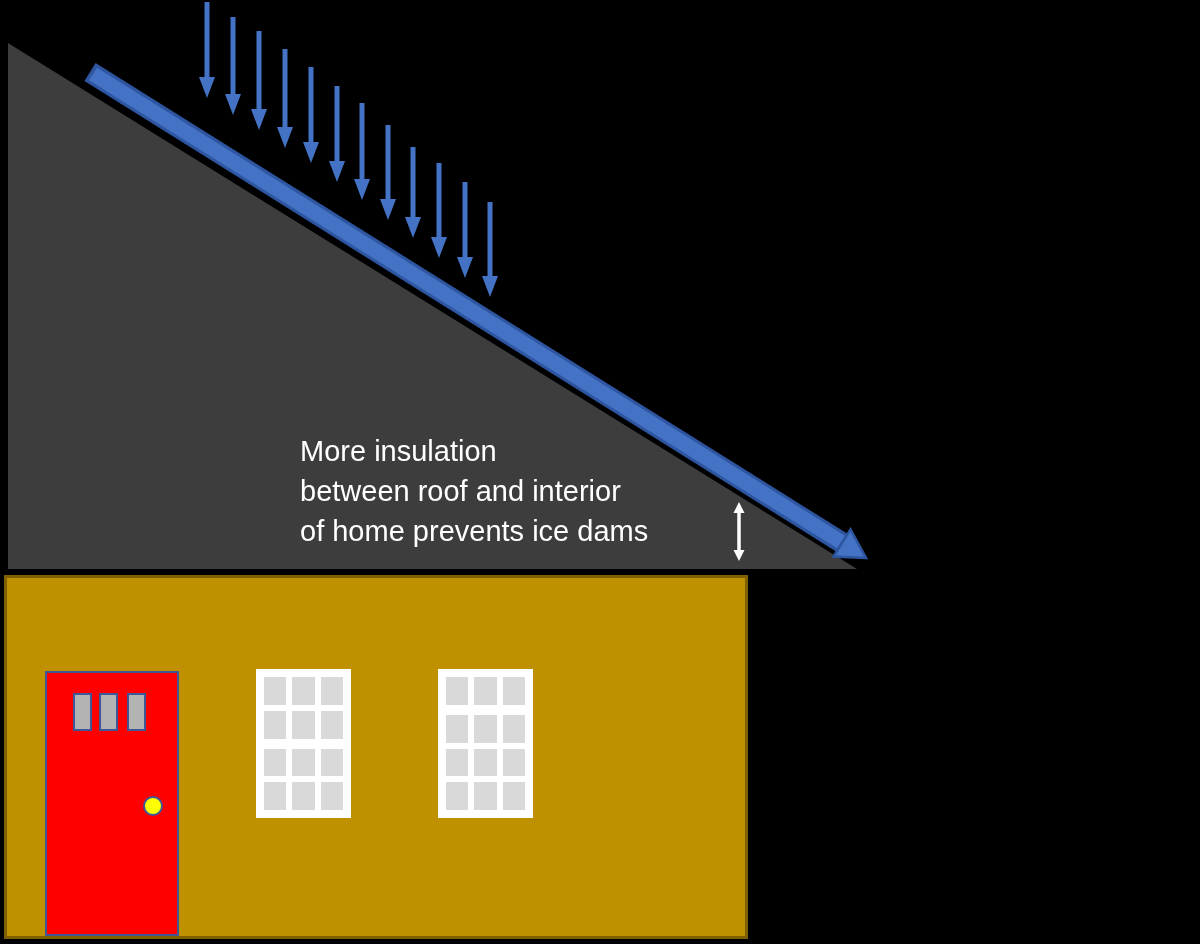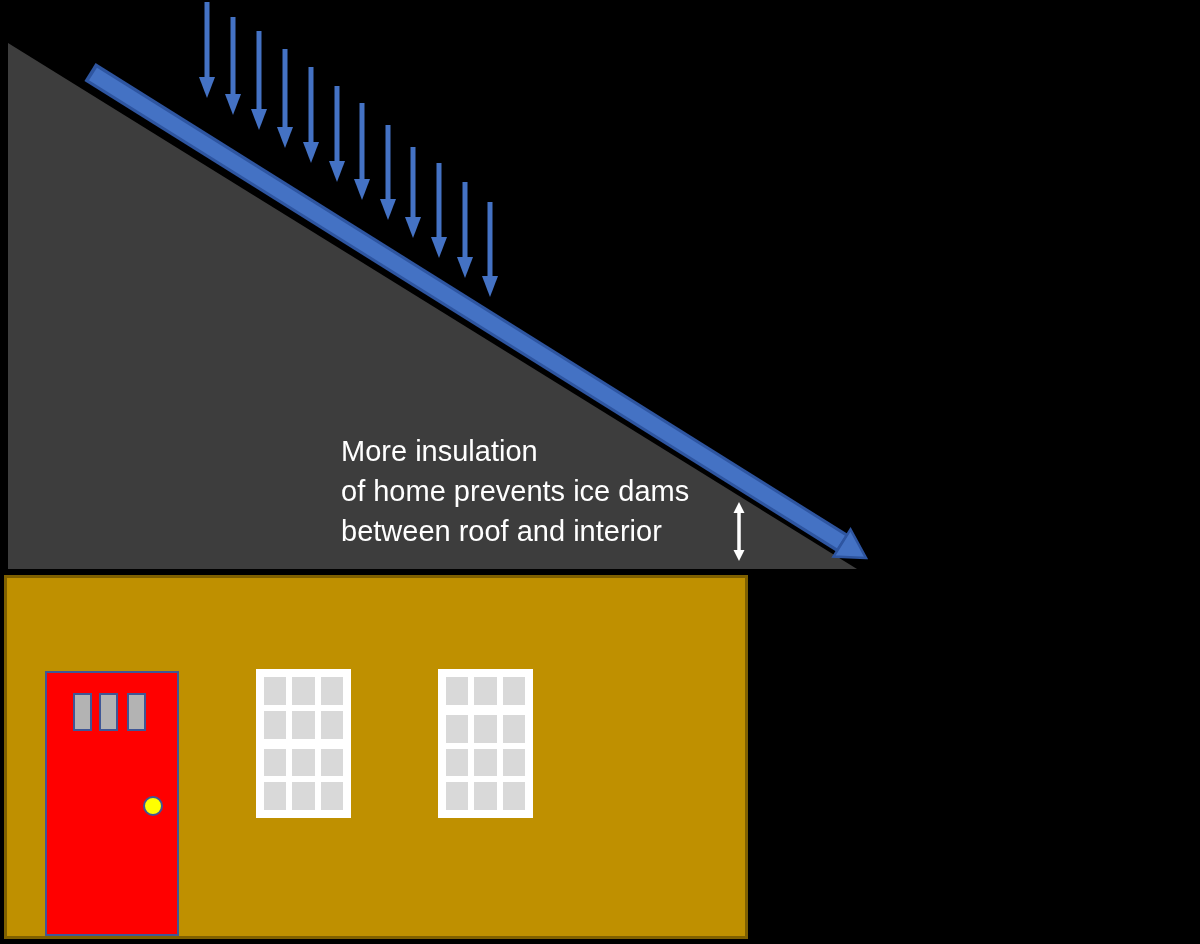--- a/index.html
+++ b/index.html
@@ -25,21 +25,21 @@
     position:absolute;left:96px;top:123px;width:20px;height:20px;border-radius:50%;
     background:var(--knob);border:2px solid var(--trim);box-sizing:border-box;
   }
   .window{
     position:absolute;top:669px;width:95px;height:149px;
     background:var(--frame);
   }
   .pane{position:absolute;background:var(--pane);}
   .annotation{
     position:absolute;left:300px;top:431px;color:var(--text);
-    font-size:29px;line-height:40px;white-space:nowrap;margin-left:41px;
+    font-size:29px;line-height:40px;white-space:nowrap;
   }
 </style>
 </head>
 <body>
 
 <div id="canvas">
 
   <svg id="shapes" width="1200" height="944" viewBox="0 0 1200 944">
       <polygon points="8,43 8,569 857,569" fill="#3d3d3d"></polygon>
       <line x1="90" y1="72" x2="844" y2="544" stroke="#2e55a0" stroke-width="21" stroke-linecap="butt"></line>
@@ -107,17 +107,17 @@
       <div class="pane" style="left: 8px; top: 79.5px; width: 22.3333px; height: 27.75px;"></div>
       <div class="pane" style="left: 36.3333px; top: 79.5px; width: 22.3333px; height: 27.75px;"></div>
       <div class="pane" style="left: 64.6667px; top: 79.5px; width: 22.3333px; height: 27.75px;"></div>
       <div class="pane" style="left: 8px; top: 113.25px; width: 22.3333px; height: 27.75px;"></div>
       <div class="pane" style="left: 36.3333px; top: 113.25px; width: 22.3333px; height: 27.75px;"></div>
       <div class="pane" style="left: 64.6667px; top: 113.25px; width: 22.3333px; height: 27.75px;"></div>
     </div>
 
   <div class="annotation">
     <div>More insulation</div>
+    <div>between roof and interior</div>
     <div>of home prevents ice dams</div>
-    <div>between roof and interior</div>
   </div>
 
 </div>
 
 </body></html>

